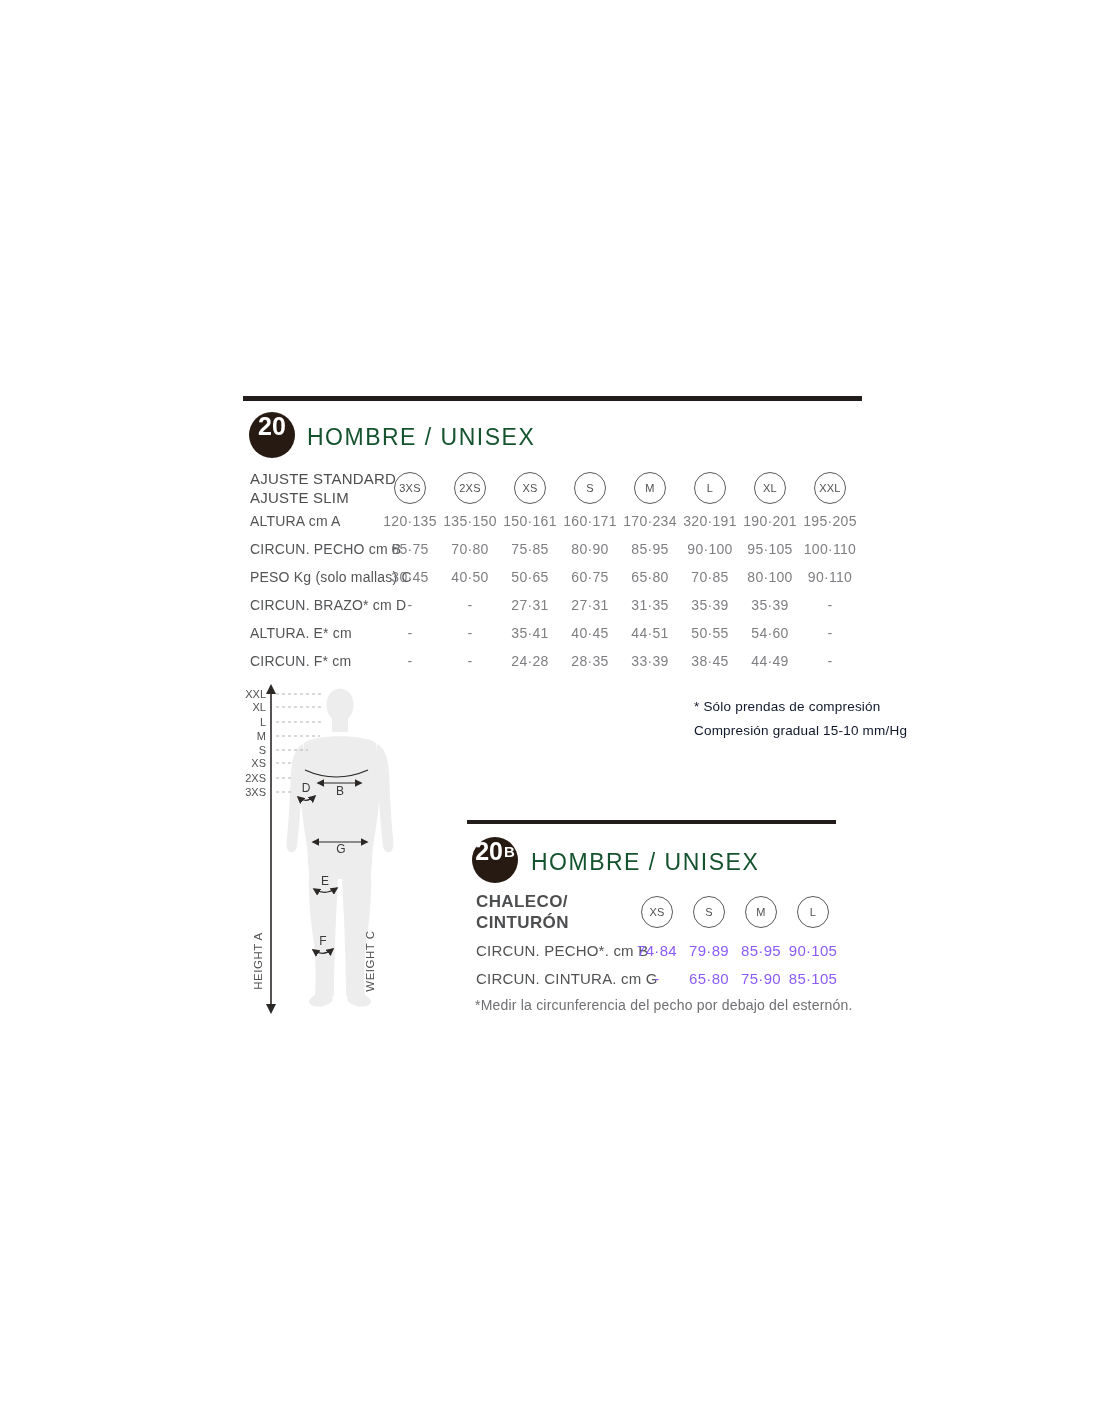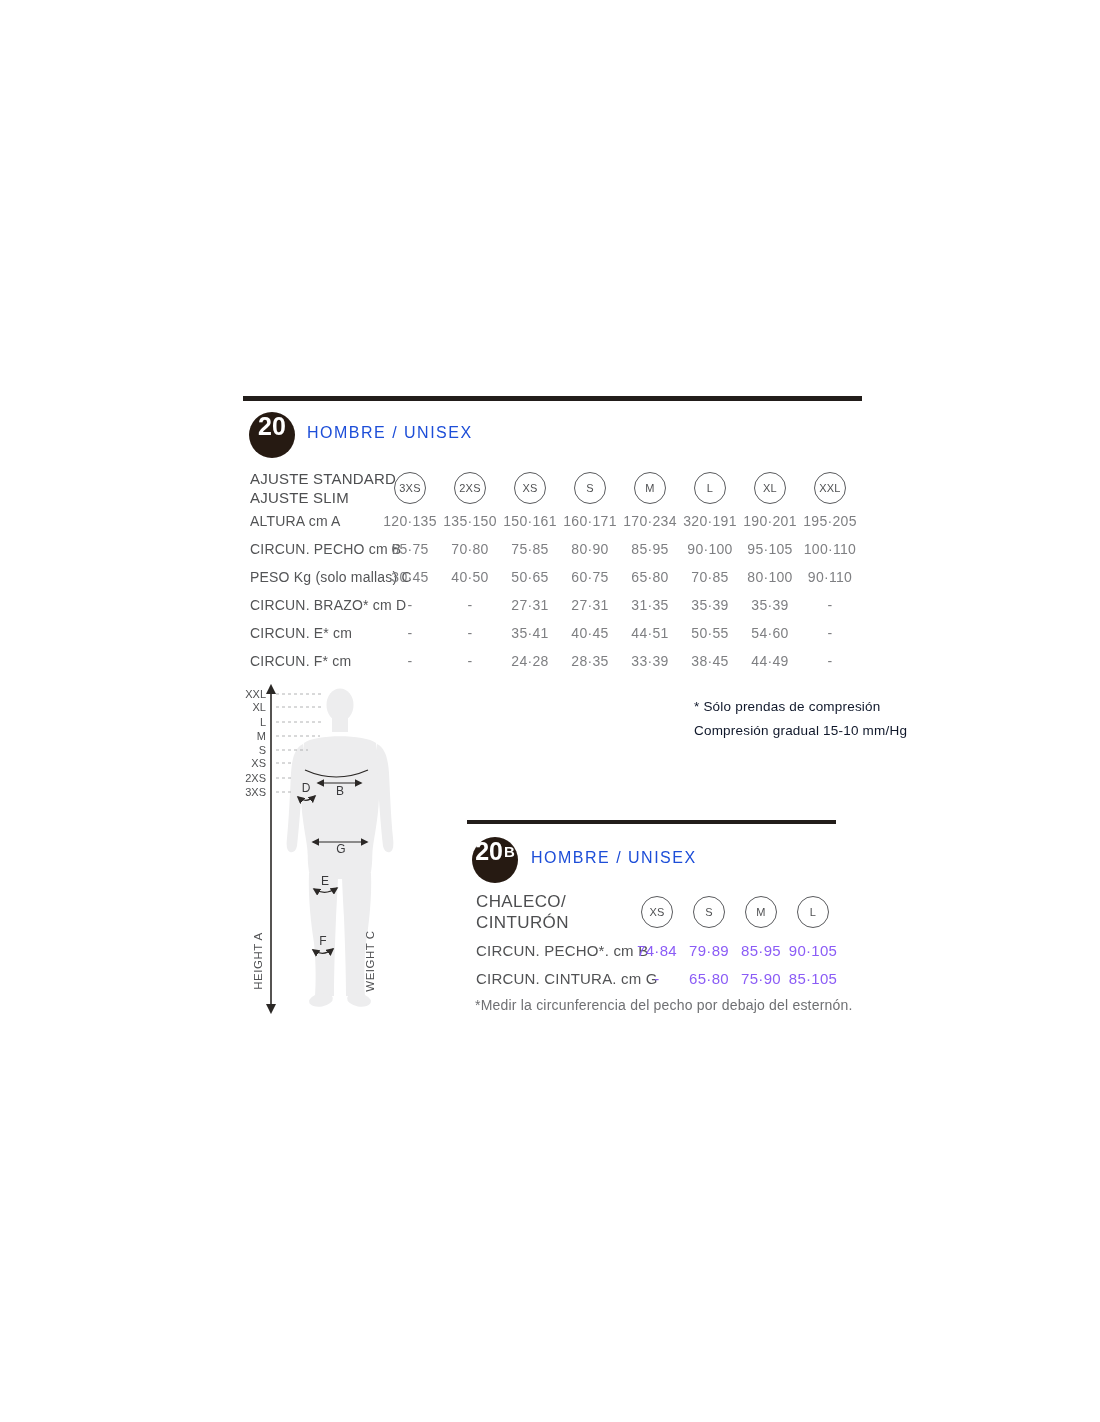--- a/index.html
+++ b/index.html
@@ -19,21 +19,21 @@
   .badge{
     width:46px;height:46px;border-radius:50%;background:#261a12;color:#ffffff;
     display:flex;justify-content:center;
     font-weight:bold;font-size:25px;letter-spacing:0;
   }
   .badge1{left:249px;top:412px;}
   .badge2{left:472px;top:837px;}
   .badge .suffix{font-size:15px;font-weight:bold;margin-left:1px;margin-top:6px;}
 
   .sec-title{
-    font-size:16px;color:#1d4ed8;letter-spacing:1.5px;white-space:nowrap;
+    font-size:23px;color:#14532d;letter-spacing:1.5px;white-space:nowrap;
   }
   .sec-title1{left:307px;top:424px;}
   .sec-title2{left:531px;top:849px;}
 
   
   .circle{
     width:32px;height:32px;border:1.6px solid #5a5b5e;border-radius:50%;
     display:inline-flex;align-items:center;justify-content:center;
     font-size:11px;color:#4f5052;letter-spacing:0.2px;background:#fff;
     box-sizing:border-box;
@@ -54,21 +54,21 @@
 
   
   .notes{left:694px;top:695px;font-size:13.5px;color:#0f172a;line-height:24px;letter-spacing:0.2px;}
 
   
   .t2{
     left:476px;top:887px;
     display:grid;grid-template-columns:155px repeat(4,52px);
     grid-template-rows:49px repeat(2,28px);
   }
-  .prod-cell{display:flex;flex-direction:column;justify-content:center;}
+  .prod-cell{display:flex;flex-direction:column;justify-content:center;font-weight:bold;}
   .prod-cell div{font-size:17px;color:#4d4e50;line-height:21px;letter-spacing:0.4px;white-space:nowrap;}
   .t2 .lbl{font-size:15px;color:#515254;white-space:nowrap;letter-spacing:0.2px;}
   .t2 .val{font-size:15px;color:#8b5cf6;letter-spacing:0.3px;}
 
   .footnote{
     left:475px;top:997px;width:362px;text-align:right;
     font-size:14px;color:#6f7073;letter-spacing:0.2px;white-space:nowrap;
   }
 
   
@@ -149,21 +149,21 @@
   <div class="cell lbl">CIRCUN. BRAZO* cm D</div>
   <div class="cell val">-</div>
   <div class="cell val">-</div>
   <div class="cell val">27·31</div>
   <div class="cell val">27·31</div>
   <div class="cell val">31·35</div>
   <div class="cell val">35·39</div>
   <div class="cell val">35·39</div>
   <div class="cell val">-</div>
 
-  <div class="cell lbl">CIRCUN. E* cm</div>
+  <div class="cell lbl">ALTURA. E* cm</div>
   <div class="cell val">-</div>
   <div class="cell val">-</div>
   <div class="cell val">35·41</div>
   <div class="cell val">40·45</div>
   <div class="cell val">44·51</div>
   <div class="cell val">50·55</div>
   <div class="cell val">54·60</div>
   <div class="cell val">-</div>
 
   <div class="cell lbl">CIRCUN. F* cm</div>

